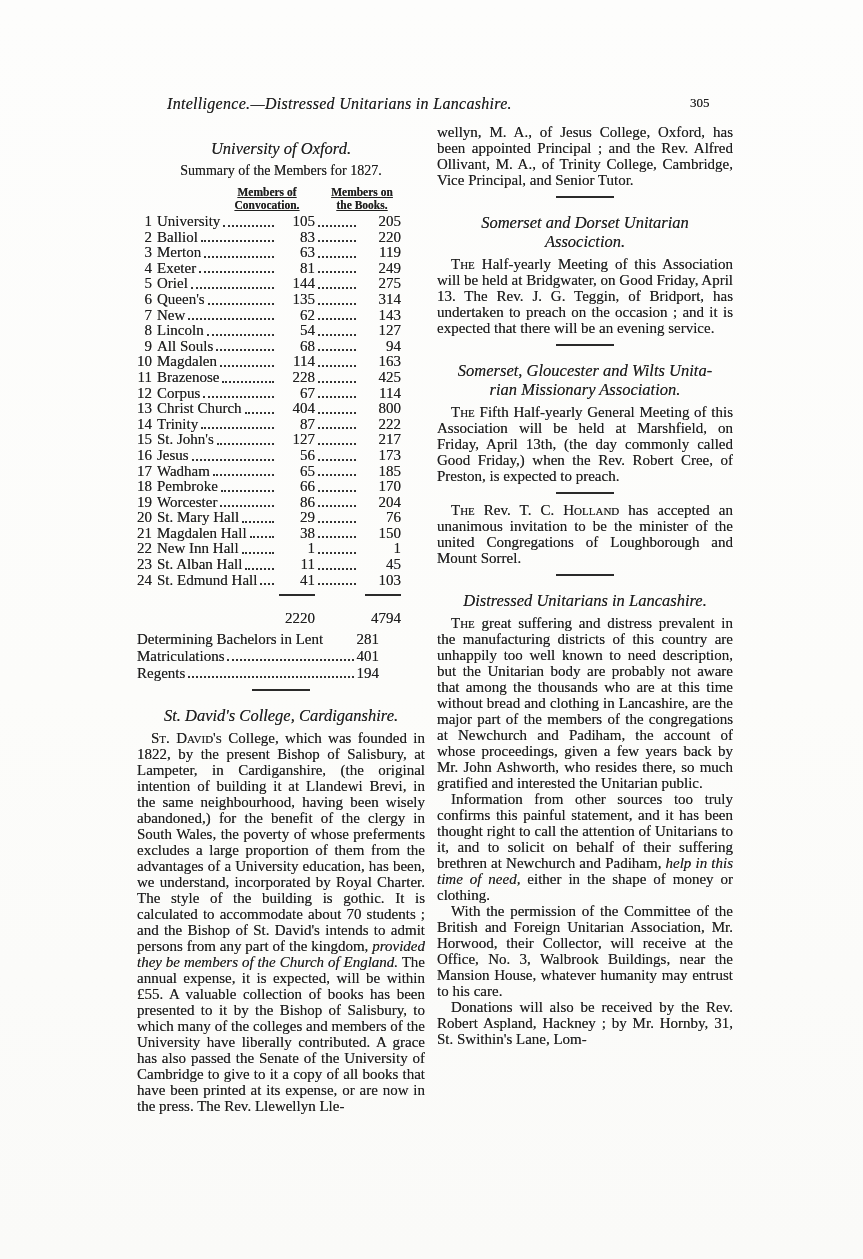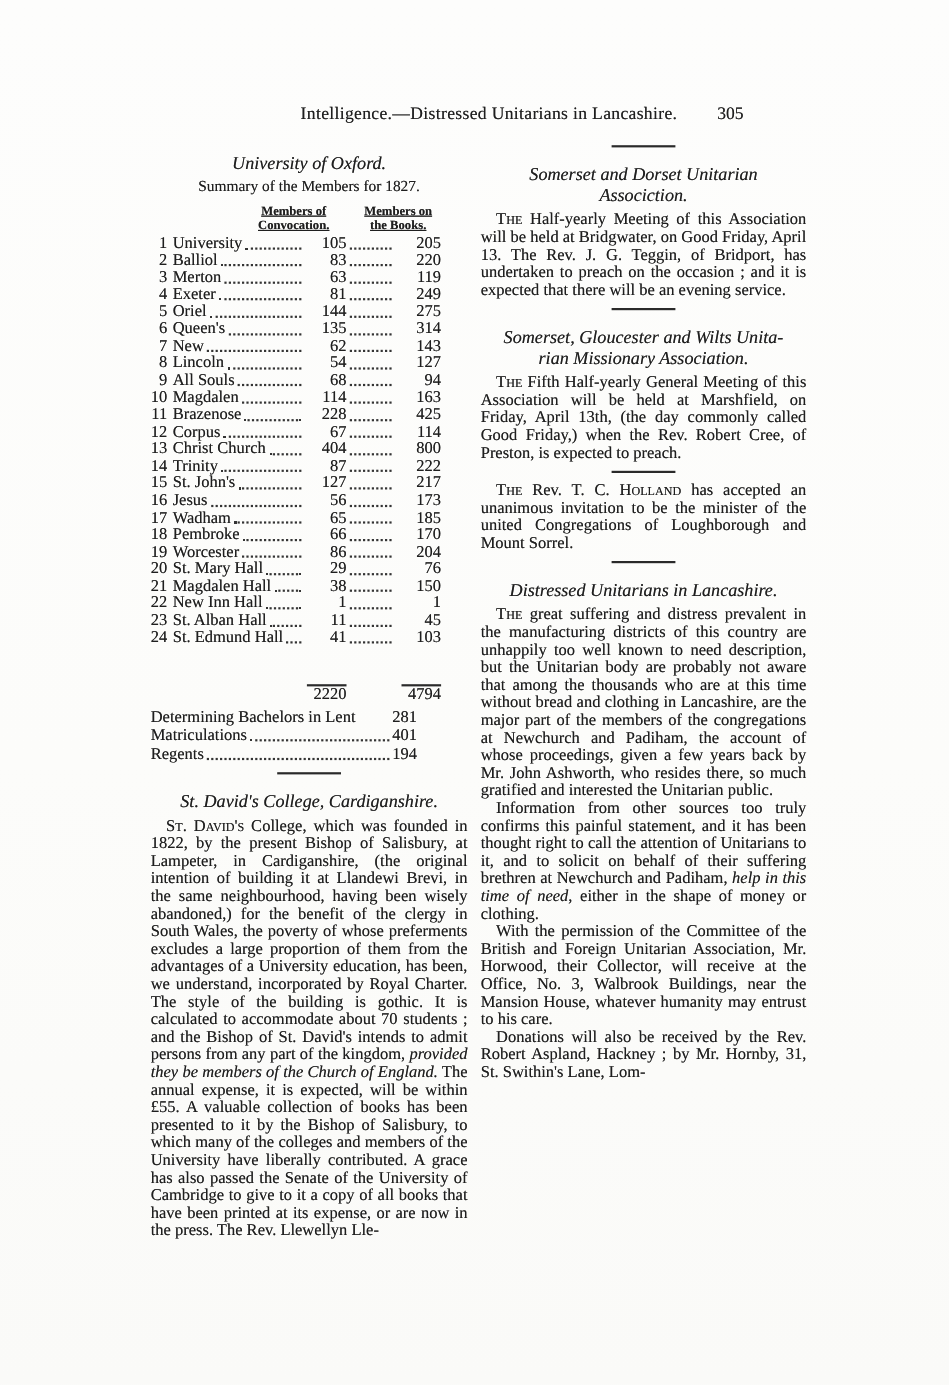--- a/index.html
+++ b/index.html
@@ -5,23 +5,23 @@
   html, body { margin:0; padding:0; background:#ffffff; }
   .page {
     position:relative; width:863px; height:1259px; overflow:hidden;
     background: linear-gradient(180deg, #fdfdfc 0%, #fcfcfa 55%, #fafaf8 100%);
     font-family:"Liberation Serif","DejaVu Serif",serif;
     color:#1f1f1f;
     text-shadow:0 0 0.6px rgba(25,25,25,0.65);
   }
   .running-header {
     position:absolute; top:95px; left:167px; width:555px;
-    text-align:center; font-size:16px; letter-spacing:0.3px;
+    text-align:left; font-style:italic; font-size:16px; letter-spacing:0.3px;
   }
-  .rh-page { position:absolute; top:95px; left:652px; font-size:16px; }
+  .rh-page { position:absolute; top:95px; left:690px; font-size:13px; }
 
   .col { position:absolute; top:124px; font-size:15px; line-height:16px; text-align:justify; }
   .col-left  { left:137px; width:288px; }
   .col-right { left:437px; width:296px; }
 
   .sec-title { font-style:italic; font-weight:normal; text-align:center;
     font-size:16.5px; line-height:19px; margin:15px 0 5px; }
   .sec-title .tline { display:block; }
   .sub-title { text-align:center; font-size:14px; margin:1px 0 7px; }
 
@@ -34,21 +34,21 @@
   .trow, .totals { display:grid; grid-template-columns:20px auto 1fr 38px 44px 42px;
     align-items:baseline; line-height:15.6px; }
   .tno { text-align:right; padding-right:5px; }
   .tname { white-space:nowrap; }
   .ldr { border-bottom:2px dotted #343434; align-self:end; margin:0 3px 3px 3px; height:0; }
   .tv { text-align:right; }
 
   .totals { margin-top:6px; }
   .tc4 { grid-column:4; text-align:right; }
   .tc6 { grid-column:6; text-align:right; }
-  .total-val { display:inline-block; border-top:2px solid #2b2b2b; padding:0 0 0 6px; margin-left:-10px;margin-top:28px; }
+  .total-val { display:inline-block; border-top:2px solid #2b2b2b; padding:15px 0 0 6px; margin-left:-10px; }
 
   .extra-row { display:flex; width:242px; align-items:baseline; line-height:16px; margin-top:1px; }
   .extra-gap { flex:1; }
   .extra-ldr { flex:1; border-bottom:2px dotted #343434; margin:0 3px 3px 3px; height:0; align-self:flex-end; }
 
   .sep { width:58px; border-top:2.5px solid #2a2a2a; margin:8px auto; }
 
   .para { margin:0; text-indent:14px; }
   .para.noindent { text-indent:0; }
   .smallcaps { font-variant:small-caps; }
@@ -326,20 +326,21 @@
 
     <h2 class="sec-title">
       <span class="tline">St. David's College, Cardiganshire.</span>
     </h2>
 
     <p class="para"><span class="smallcaps">St. David's</span><span> College, which was founded in 1822, by the present Bishop of Salisbury, at Lampeter, in Cardiganshire, (the original intention of building it at Llandewi Brevi, in the same neighbourhood, having been wisely abandoned,) for the benefit of the clergy in South Wales, the poverty of whose preferments excludes a large proportion of them from the advantages of a University education, has been, we understand, incorporated by Royal Charter. The style of the building is gothic. It is calculated to accommodate about 70 students ; and the Bishop of St. David's intends to admit persons from any part of the kingdom, </span><span class="it">provided they be members of the Church of England.</span><span> The annual expense, it is expected, will be within £55. A valuable collection of books has been presented to it by the Bishop of Salisbury, to which many of the colleges and members of the University have liberally contributed. A grace has also passed the Senate of the University of Cambridge to give to it a copy of all books that have been printed at its expense, or are now in the press. The Rev. Llewellyn Lle-</span></p>
   </div>
 
   <div class="col col-right">
 
+    <p class="para noindent">wellyn, M. A., of Jesus College, Oxford, has been appointed Principal ; and the Rev. Alfred Ollivant, M. A., of Trinity College, Cambridge, Vice Principal, and Senior Tutor.</p>
 
     <div class="sep"></div>
 
     <h2 class="sec-title">
       <span class="tline">Somerset and Dorset Unitarian</span>
       <span class="tline">Associction.</span>
     </h2>
     <p class="para"><span class="smallcaps">The</span><span> Half-yearly Meeting of this Association will be held at Bridgwater, on Good Friday, April 13. The Rev. J. G. Teggin, of Bridport, has undertaken to preach on the occasion ; and it is expected that there will be an evening service.</span></p>
 
     <div class="sep"></div>

